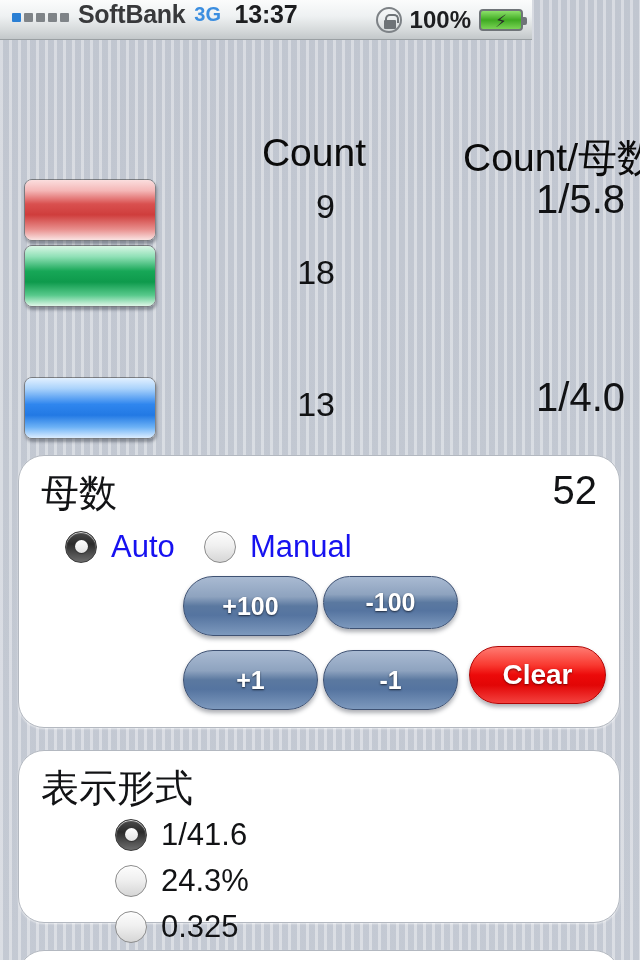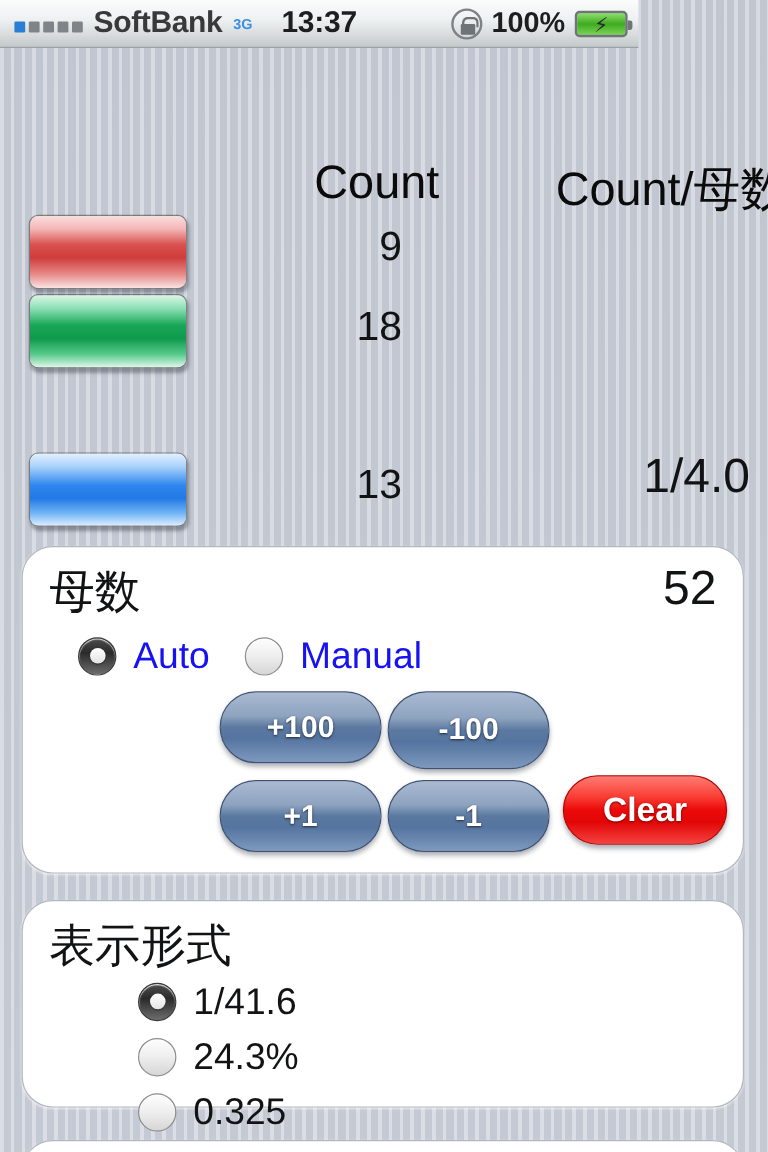--- a/index.html
+++ b/index.html
@@ -30,36 +30,36 @@
   }
 
   
   #status-bar {
     position: absolute;
     left: 0; top: 0;
     width: 532px; height: 40px;
     background: linear-gradient(180deg, #fbfcfc 0%, #eef1f2 42%, #d8dcdd 74%, #c3c8ca 100%);
     border-bottom: 1px solid #9aa0a3;
     display: flex;
-    align-items: center;
+    align-items: flex-start;
     font-weight: bold;
   }
   .sb-left {
     display: flex; align-items: center;
     padding-left: 12px;
     gap: 9px;
   }
   .sig-dots { display: flex; align-items: flex-end; gap: 3px; height: 14px; }
   .sig-dots i {
     display: block; width: 9px; height: 9px;
     background: #7f8488; border-radius: 1px;
   }
   .sig-dots i.on { background: #2a7fd4; }
   .carrier { font-size: 25px; color: #38393b; letter-spacing: -0.3px; }
-  .net { font-size: 12px; color: #3b8ee0; }
+  .net { font-size: 20px; color: #3b8ee0; }
   .sb-center {
     position: absolute; left: 0; right: 0;
     text-align: center;
     font-size: 25px; color: #1d1e20;
     letter-spacing: -0.2px;
   }
   .sb-right {
     position: absolute; right: 9px; top: 0; height: 40px;
     display: flex; align-items: center; gap: 8px;
   }
@@ -314,20 +314,21 @@
     <div id="table-header">
       <span class="col-count">Count</span>
       <span class="col-ratio">Count/母数</span>
     </div>
 
     <div class="trow" style="top:56px">
       <span class="swatch red">
           <span class="gloss"></span>
         </span>
       <span class="cell-count">9</span>
+      <span class="cell-ratio">1/5.8</span>
     </div>
 
     <div class="trow" style="top:122px">
       <span class="swatch green">
           <span class="gloss"></span>
         </span>
       <span class="cell-count">18</span>
     </div>
 
 
@@ -347,21 +348,21 @@
     <div class="radio-row" style="left:185px; top:73px">
       <span class="radio"></span>
       <span class="radio-label blue">Manual</span>
     </div>
     <div class="radio-row" style="left:46px; top:73px">
       <span class="radio checked"></span>
       <span class="radio-label blue">Auto</span>
     </div>
 
     <div class="pill steel" style="left:164px; top:120px; width:135px; height:60px">+100</div>
-    <div class="pill steel" style="left:304px; top:120px; width:135px; height:65px">-100</div>
+    <div class="pill steel" style="left:304px; top:120px; width:135px; height:53px">-100</div>
     <div class="pill steel" style="left:164px; top:194px; width:135px; height:60px">+1</div>
     <div class="pill steel" style="left:304px; top:194px; width:135px; height:60px">-1</div>
     <div class="pill danger" style="left:450px; top:190px; width:137px; height:58px">Clear</div>
   </div>
 
   <div class="panel" style="top:750px; height:173px">
     <span class="panel-title">表示形式</span>
 
     <div class="radio-row" style="left:96px; top:66px">
       <span class="radio checked"></span>

